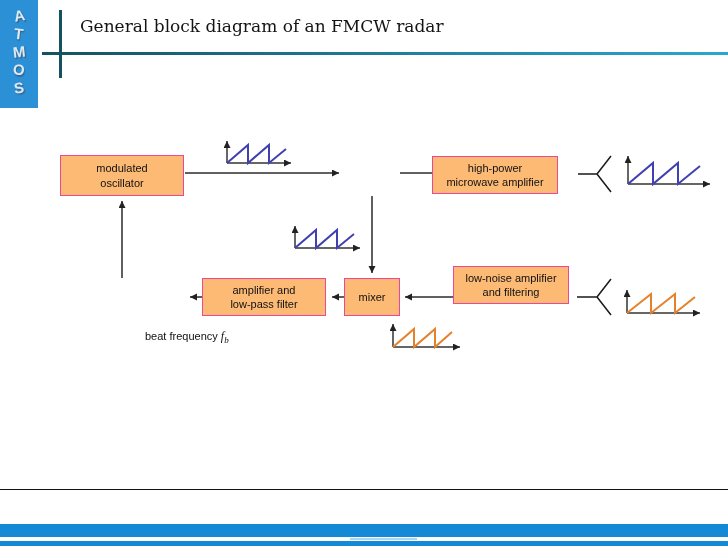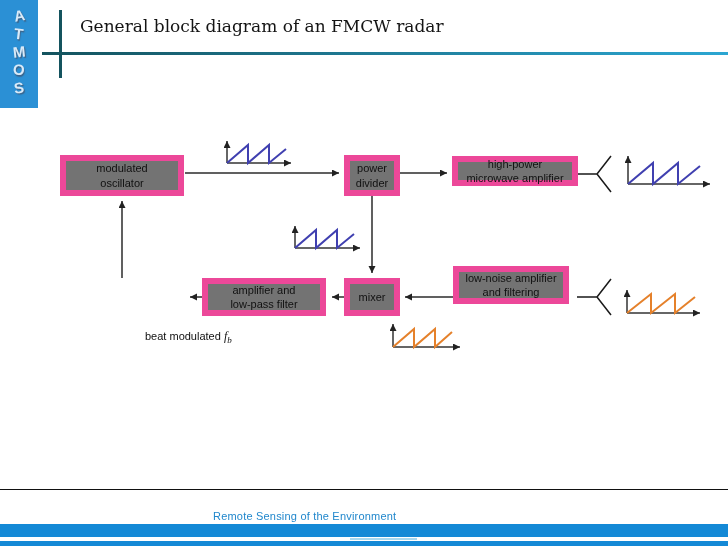--- a/index.html
+++ b/index.html
@@ -33,28 +33,28 @@
     z-index:1;
   }
   .slide-title{
     position:absolute;left:80px;top:16px;width:620px;
     font-family:"DejaVu Serif","Liberation Serif",serif;
     font-size:17px;color:#141414;white-space:nowrap;z-index:2;
   }
   
   .diagram-svg{position:absolute;left:0;top:0;z-index:1;}
   .box{
-    position:absolute;box-sizing:border-box;background:#737373;
-    border:6px solid #ec4899;display:flex;align-items:center;justify-content:center;
+    position:absolute;box-sizing:border-box;background:#fdba74;
+    border:1px solid #ec4899;display:flex;align-items:center;justify-content:center;
     text-align:center;font-size:11px;line-height:1.3;color:#111;
     white-space:pre-line;z-index:2;
   }
   #b-osc{left:60px;top:155px;width:124px;height:41px}
   #b-div{left:344px;top:155px;width:56px;height:41px}
-  #b-hpa{left:452px;top:156px;width:126px;height:30px}
+  #b-hpa{left:432px;top:156px;width:126px;height:38px}
   #b-rcs{left:60px;top:278px;width:124px;height:38px}
   #b-alf{left:202px;top:278px;width:124px;height:38px}
   #b-mix{left:344px;top:278px;width:56px;height:38px}
   #b-lna{left:453px;top:266px;width:116px;height:38px}
   .beat-label{
     position:absolute;left:145px;top:329px;font-size:11px;color:#111;z-index:2;
   }
   .beat-label i{font-family:"Liberation Serif",serif;font-size:12px;}
   .beat-label sub{font-family:"Liberation Serif",serif;font-style:italic;font-size:9px;}
   
@@ -147,36 +147,33 @@
       <g stroke="#333" stroke-width="1.5" fill="none">
         <line x1="393" y1="347" x2="393" y2="324" marker-end="url(#arr)"></line>
         <line x1="393" y1="347" x2="460" y2="347" marker-end="url(#arr)"></line>
       </g>
       <path d="M393,347 L414,329 L414,347 L435,329 L435,347 L452,332" stroke="var(--wave-orange)" stroke-width="2" fill="none"></path>
     </g>
   </svg>
 
   <div class="box" id="b-osc">modulated
 oscillator</div>
-  <div class="box" id="b-div">power
-divider</div>
   <div class="box" id="b-hpa">high-power
 microwave amplifier</div>
   <div class="box" id="b-mix">mixer</div>
   <div class="box" id="b-alf">amplifier and
 low-pass filter</div>
   <div class="box" id="b-lna">low-noise amplifier
 and filtering</div>
 
   <div class="beat-label">
-    <span>beat modulated </span><i>f</i><sub>b</sub>
+    <span>beat frequency </span><i>f</i><sub>b</sub>
   </div>
 
   <div class="footer-rule"></div>
 
 
-  <div class="footer-caption">Remote Sensing of the Environment</div>
 
   <div class="bar-main"></div>
   <div class="bar-accent"></div>
   <div class="bar-bottom"></div>
 
 </div>
 
 </body></html>

